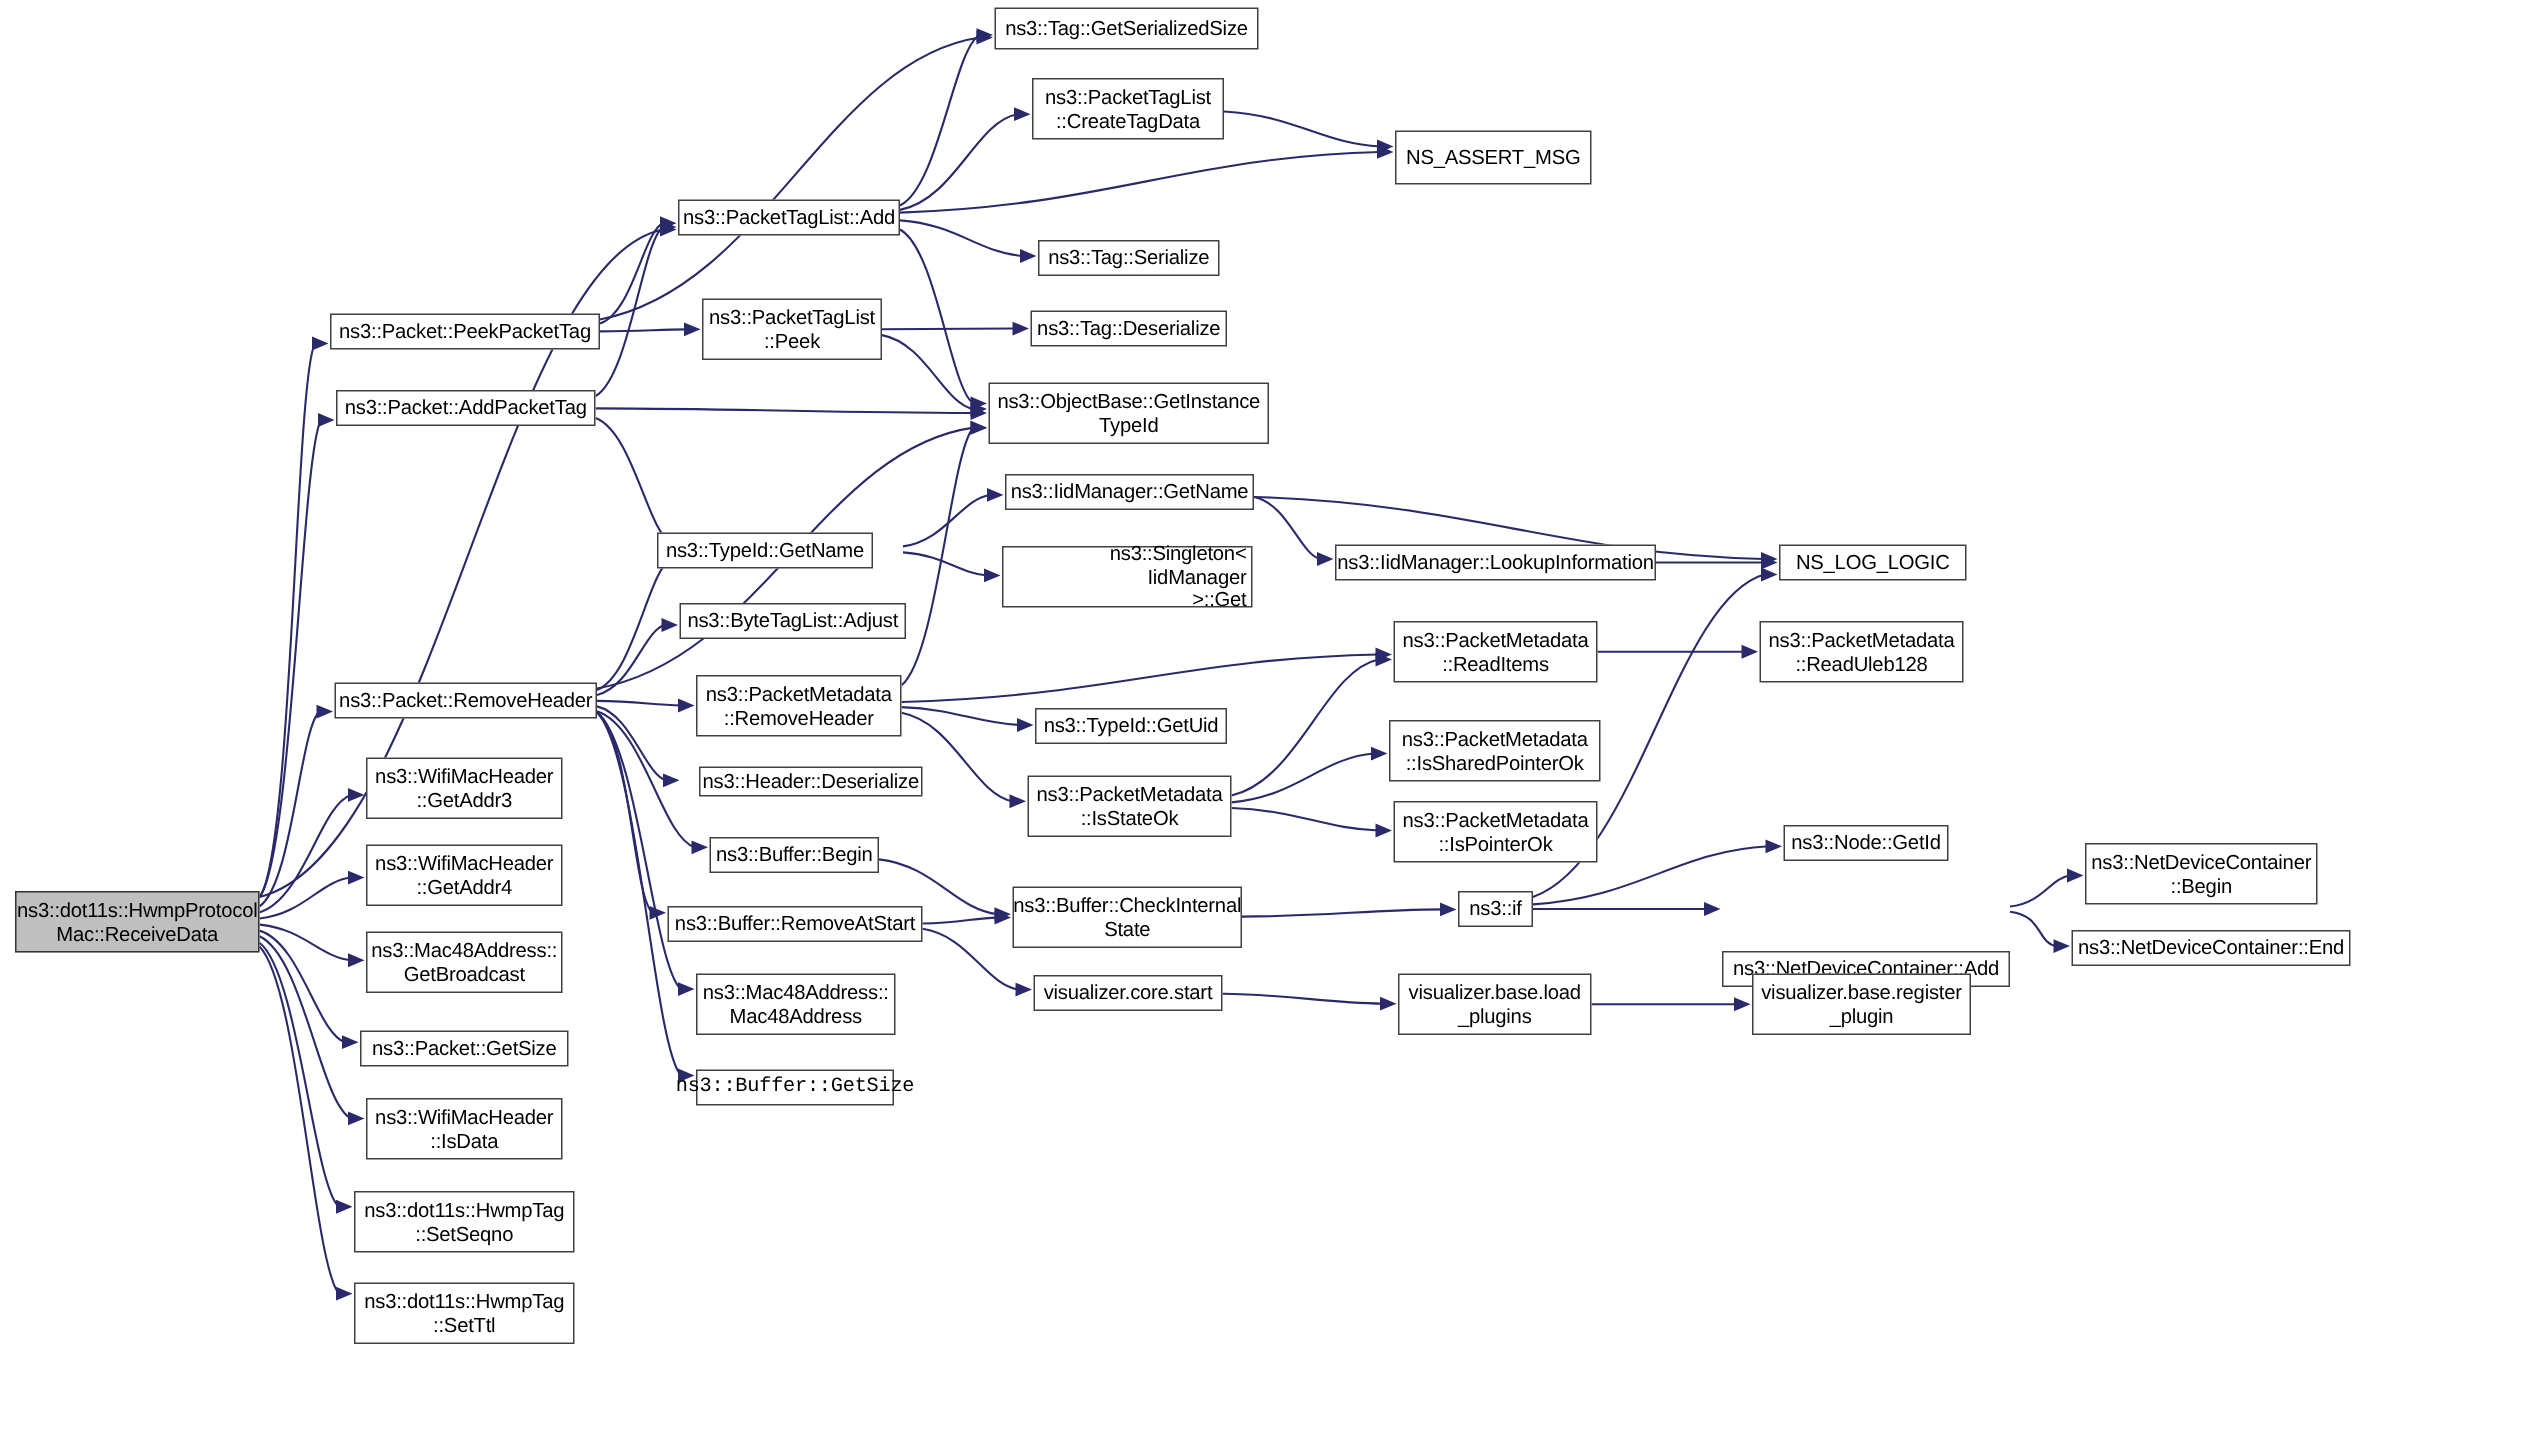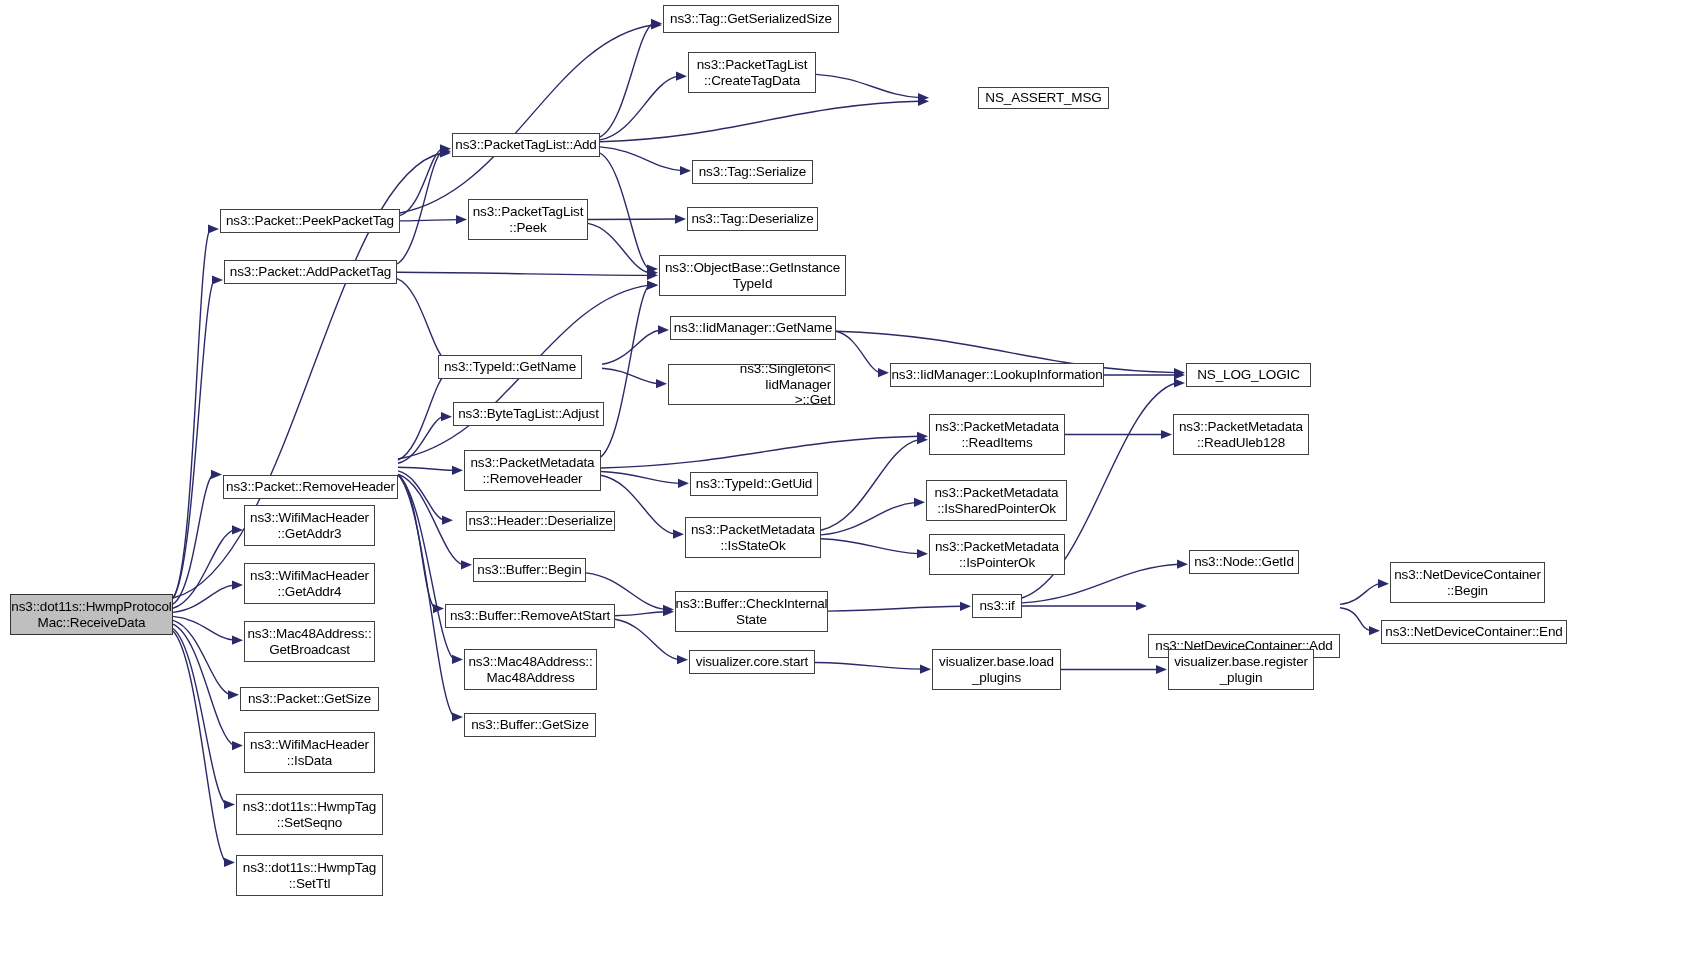--- a/index.html
+++ b/index.html
@@ -173,21 +173,21 @@
       <path d="M1340,604.355 C1362,602.0285 1367,585.3500799999999 1380,583.675" class="edge-path"></path>
       <polygon points="1389,583.675 1378,579.0749999999999 1378,588.275" class="arrow-head"></polygon>
       <path d="M1340,607.82 C1362,610.394 1358,628.84672 1371,630.7" class="edge-path"></path>
       <polygon points="1380,630.7 1369,626.1 1369,635.3000000000001" class="arrow-head"></polygon>
     </svg>
   <div id="node-layer">
       <div class="gnode root" style="left: 10px; top: 594px; width: 163px; height: 41px;">ns3::dot11s::HwmpProtocol
 Mac::ReceiveData</div>
       <div class="gnode" style="left: 220px; top: 209px; width: 180px; height: 24px;">ns3::Packet::PeekPacketTag</div>
       <div class="gnode" style="left: 224px; top: 260px; width: 173px; height: 24px;">ns3::Packet::AddPacketTag</div>
-      <div class="gnode" style="left: 223px; top: 455px; width: 175px; height: 24px; margin-top: 20px;">ns3::Packet::RemoveHeader</div>
+      <div class="gnode" style="left: 223px; top: 455px; width: 175px; height: 24px;">ns3::Packet::RemoveHeader</div>
       <div class="gnode" style="left: 244px; top: 505px; width: 131px; height: 41px;">ns3::WifiMacHeader
 ::GetAddr3</div>
       <div class="gnode" style="left: 244px; top: 563px; width: 131px; height: 41px;">ns3::WifiMacHeader
 ::GetAddr4</div>
       <div class="gnode" style="left: 244px; top: 621px; width: 131px; height: 41px;">ns3::Mac48Address::
 GetBroadcast</div>
       <div class="gnode" style="left: 240px; top: 687px; width: 139px; height: 24px;">ns3::Packet::GetSize</div>
       <div class="gnode" style="left: 244px; top: 732px; width: 131px; height: 41px;">ns3::WifiMacHeader
 ::IsData</div>
       <div class="gnode" style="left: 236px; top: 794px; width: 147px; height: 41px;">ns3::dot11s::HwmpTag
@@ -199,21 +199,21 @@
 ::Peek</div>
       <div class="gnode" style="left: 438px; top: 355px; width: 144px; height: 24px;">ns3::TypeId::GetName</div>
       <div class="gnode" style="left: 453px; top: 402px; width: 151px; height: 24px;">ns3::ByteTagList::Adjust</div>
       <div class="gnode" style="left: 464px; top: 450px; width: 137px; height: 41px;">ns3::PacketMetadata
 ::RemoveHeader</div>
       <div class="gnode" style="left: 466px; top: 511px; width: 149px; height: 20px;">ns3::Header::Deserialize</div>
       <div class="gnode" style="left: 473px; top: 558px; width: 113px; height: 24px;">ns3::Buffer::Begin</div>
       <div class="gnode" style="left: 445px; top: 604px; width: 170px; height: 24px;">ns3::Buffer::RemoveAtStart</div>
       <div class="gnode" style="left: 464px; top: 649px; width: 133px; height: 41px;">ns3::Mac48Address::
 Mac48Address</div>
-      <div class="gnode" style="left: 464px; top: 713px; width: 132px; height: 24px;">ns3::Buffer::GetSize</div>
+      <div class="gnode" style="left: 464px; top: 713px; width: 132px; height: 24px; font-family: Liberation Mono, monospace;">ns3::Buffer::GetSize</div>
       <div class="gnode" style="left: 663px; top: 5px; width: 176px; height: 28px;">ns3::Tag::GetSerializedSize</div>
       <div class="gnode" style="left: 688px; top: 52px; width: 128px; height: 41px;">ns3::PacketTagList
 ::CreateTagData</div>
       <div class="gnode" style="left: 692px; top: 160px; width: 121px; height: 24px;">ns3::Tag::Serialize</div>
       <div class="gnode" style="left: 687px; top: 207px; width: 131px; height: 24px;">ns3::Tag::Deserialize</div>
       <div class="gnode" style="left: 659px; top: 255px; width: 187px; height: 41px;">ns3::ObjectBase::GetInstance
 TypeId</div>
       <div class="gnode" style="left: 670px; top: 316px; width: 166px; height: 24px;">ns3::IidManager::GetName</div>
       <div class="gnode" style="left: 668px; top: 364px; width: 167px; height: 41px; text-align: right;">ns3::Singleton&lt; IidManager
 &gt;::Get</div>
@@ -227,21 +227,21 @@
       <div class="gnode" style="left: 929px; top: 414px; width: 136px; height: 41px;">ns3::PacketMetadata
 ::ReadItems</div>
       <div class="gnode" style="left: 926px; top: 480px; width: 141px; height: 41px;">ns3::PacketMetadata
 ::IsSharedPointerOk</div>
       <div class="gnode" style="left: 929px; top: 534px; width: 136px; height: 41px;">ns3::PacketMetadata
 ::IsPointerOk</div>
       <div class="gnode" style="left: 972px; top: 594px; width: 50px; height: 24px;">ns3::if</div>
       <div class="gnode" style="left: 932px; top: 649px; width: 129px; height: 41px;">visualizer.base.load
 _plugins</div>
       <div class="gnode" style="left: 1186px; top: 363px; width: 125px; height: 24px;">NS_LOG_LOGIC</div>
-      <div class="gnode" style="left: 978px; top: 87px; width: 131px; height: 22px;">NS_ASSERT_MSG</div>
+      <div class="gnode" style="left: 930px; top: 87px; width: 131px; height: 36px;">NS_ASSERT_MSG</div>
       <div class="gnode" style="left: 1173px; top: 414px; width: 136px; height: 41px;">ns3::PacketMetadata
 ::ReadUleb128</div>
       <div class="gnode" style="left: 1189px; top: 550px; width: 110px; height: 24px;">ns3::Node::GetId</div>
       <div class="gnode" style="left: 1148px; top: 594px; width: 192px; height: 24px; margin-top: 40px;">ns3::NetDeviceContainer::Add</div>
       <div class="gnode" style="left: 1168px; top: 649px; width: 146px; height: 41px;">visualizer.base.register
 _plugin</div>
       <div class="gnode" style="left: 1390px; top: 562px; width: 155px; height: 41px;">ns3::NetDeviceContainer
 ::Begin</div>
       <div class="gnode" style="left: 1381px; top: 620px; width: 186px; height: 24px;">ns3::NetDeviceContainer::End</div>
     </div>

